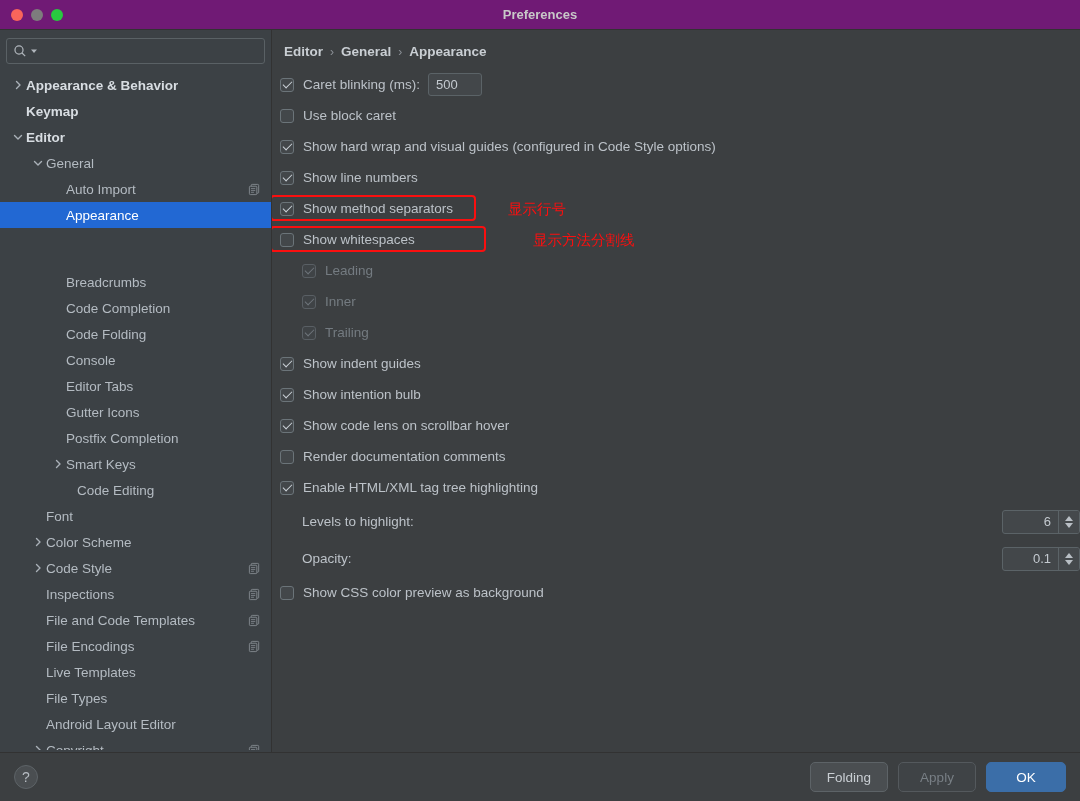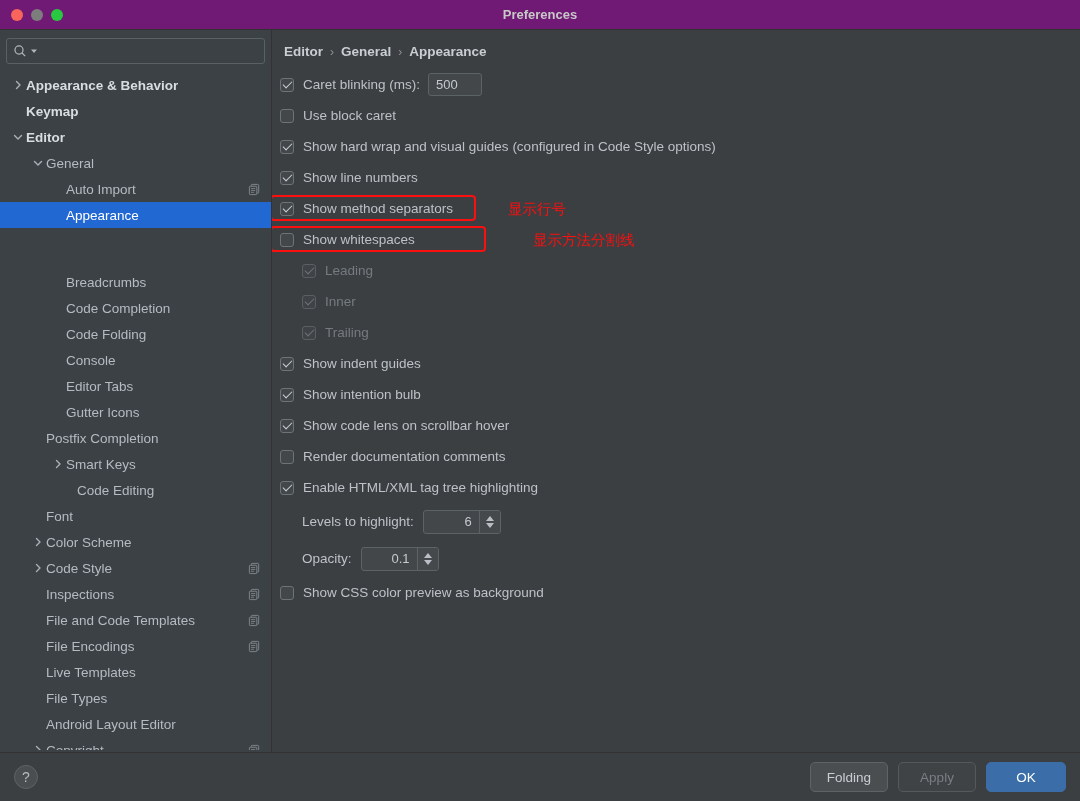--- a/index.html
+++ b/index.html
@@ -131,21 +131,21 @@
 
   .options { padding: 10px 0 0 8px; }
   .row {
     display: flex; align-items: center;
     height: 31px;
     position: relative;
     font-size: 13.5px;
     color: #bcc2c8;
   }
   .row.indent { padding-left: 22px; }
-  .row.label-row { padding-left: 22px; height: 37px; }
+  .row.label-row { padding-left: 22px; height: 37px; justify-content: space-between; }
 
   .cb {
     width: 14px; height: 14px; flex: 0 0 14px;
     border: 1px solid #6b7479;
     border-radius: 3px;
     background: #43474a;
     margin-right: 9px;
     display: flex; align-items: center; justify-content: center;
   }
   .cb.checked::after {
@@ -347,21 +347,21 @@
             <span class="tw-label">Console</span>
           </div>
           <div class="tree-item" style="padding-left: 50px;">
             <span class="twisty empty"></span>
             <span class="tw-label">Editor Tabs</span>
           </div>
           <div class="tree-item" style="padding-left: 50px;">
             <span class="twisty empty"></span>
             <span class="tw-label">Gutter Icons</span>
           </div>
-          <div class="tree-item" style="padding-left: 30px;">
+          <div class="tree-item" style="padding-left: 50px;">
             <span class="twisty empty"></span>
             <span class="tw-label">Postfix Completion</span>
           </div>
           <div class="tree-item" style="padding-left: 50px;">
             <span class="twisty">
               <svg width="10" height="10" viewBox="0 0 10 10">
                 <polyline points="3.5,1.5 7,5 3.5,8.5" fill="none" stroke="#aab1b8" stroke-width="1.4" stroke-linecap="round" stroke-linejoin="round"></polyline>
               </svg>
             </span>
             <span class="tw-label">Smart Keys</span>

